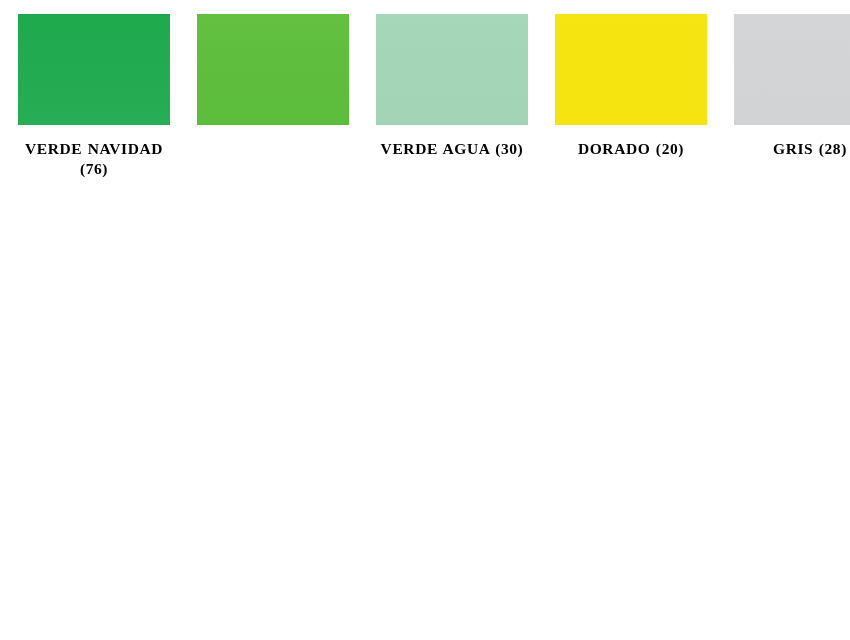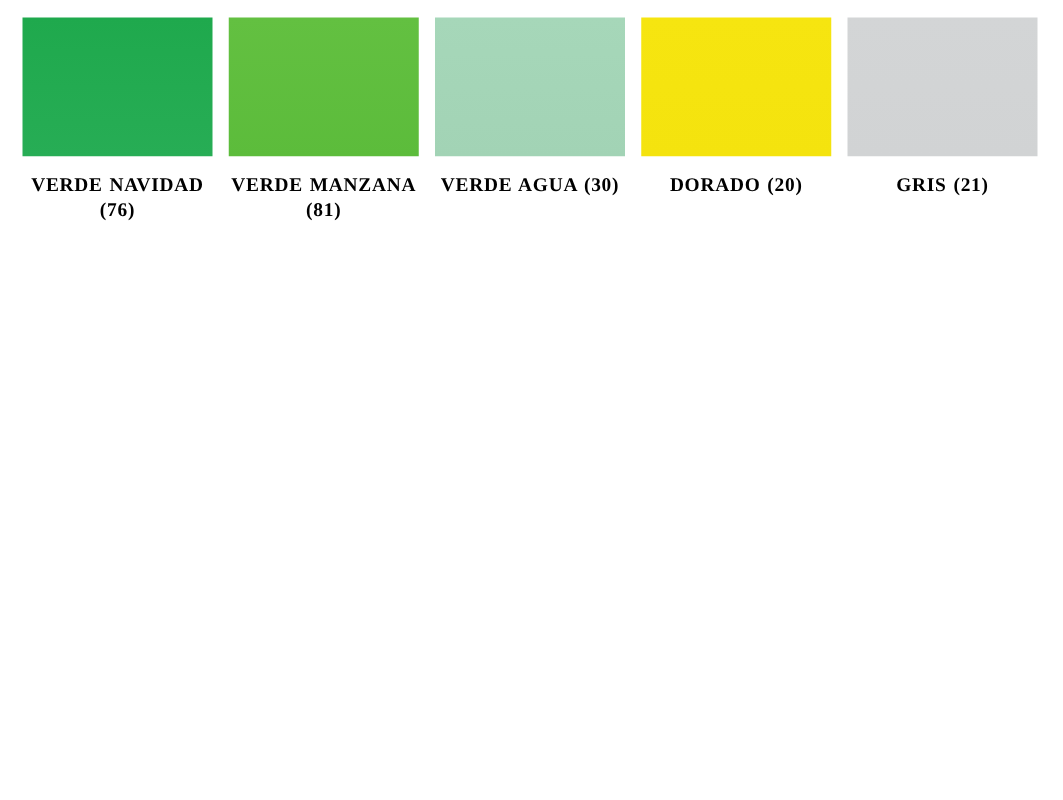--- a/index.html
+++ b/index.html
@@ -30,21 +30,21 @@
     justify-content: flex-start;
     padding-left: 18px;
     box-sizing: border-box;
   }
 
   #row-1 { padding-top: 14px; }
   #row-2 { padding-top: 14px; }
 
   .swatch-cell {
     width: 152px;
-    margin-right: 13px;
+    margin-right: 27px;
     display: flex;
     flex-direction: column;
     align-items: center;
   }
 
   .swatch-chip {
     width: 152px;
     height: 111px;
     display: block;
   }
@@ -76,42 +76,39 @@
 
     <div class="swatch-cell">
       <div class="swatch-chip" style="background: linear-gradient(rgb(31, 169, 77) 0%, rgb(39, 173, 85) 100%);"></div>
       <div class="swatch-label">
         <span class="label-name">VERDE NAVIDAD (76)</span>
       </div>
     </div>
 
     <div class="swatch-cell">
       <div class="swatch-chip" style="background: linear-gradient(rgb(99, 192, 65) 0%, rgb(92, 188, 59) 100%);"></div>
-      <div class="swatch-label">
-        <span class="label-name">VERDE MANZANA (81)</span>
-      </div>
     </div>
 
     <div class="swatch-cell">
       <div class="swatch-chip" style="background: linear-gradient(rgb(166, 215, 185) 0%, rgb(162, 211, 181) 100%);"></div>
       <div class="swatch-label">
         <span class="label-name">VERDE AGUA (30)</span>
       </div>
     </div>
 
     <div class="swatch-cell">
       <div class="swatch-chip" style="background: linear-gradient(rgb(246, 229, 16) 0%, rgb(244, 227, 14) 100%);"></div>
       <div class="swatch-label">
         <span class="label-name">DORADO (20)</span>
       </div>
     </div>
 
     <div class="swatch-cell">
       <div class="swatch-chip" style="background: linear-gradient(rgb(211, 213, 214) 0%, rgb(209, 211, 212) 100%);"></div>
       <div class="swatch-label">
-        <span class="label-name">GRIS (21)</span>
+        <span class="label-name">GRIS (28)</span>
       </div>
     </div>
 
   </div>
 
 
 </div>
 
 </body></html>

